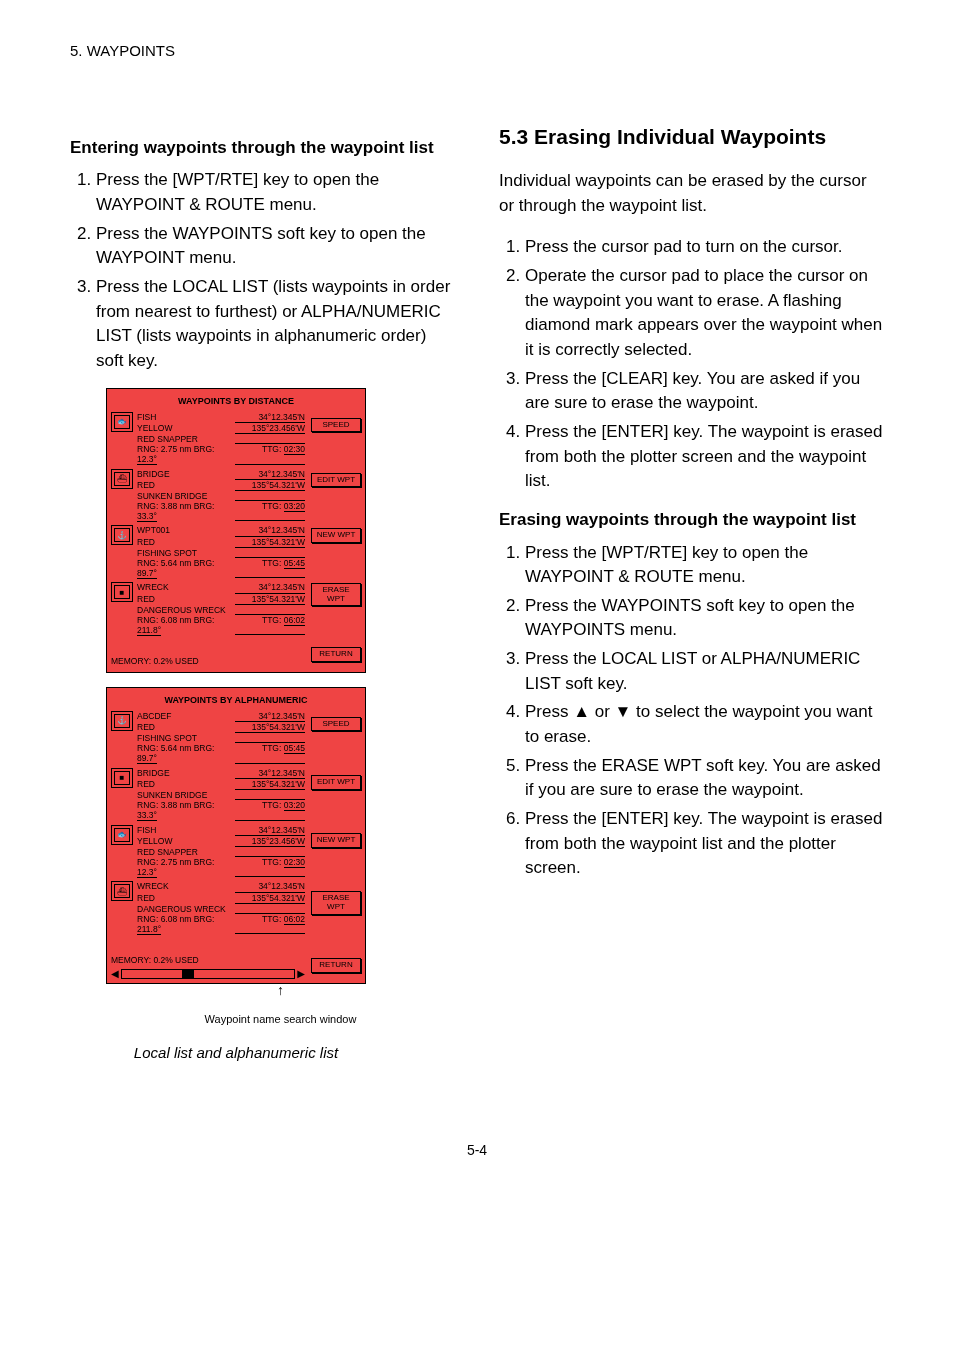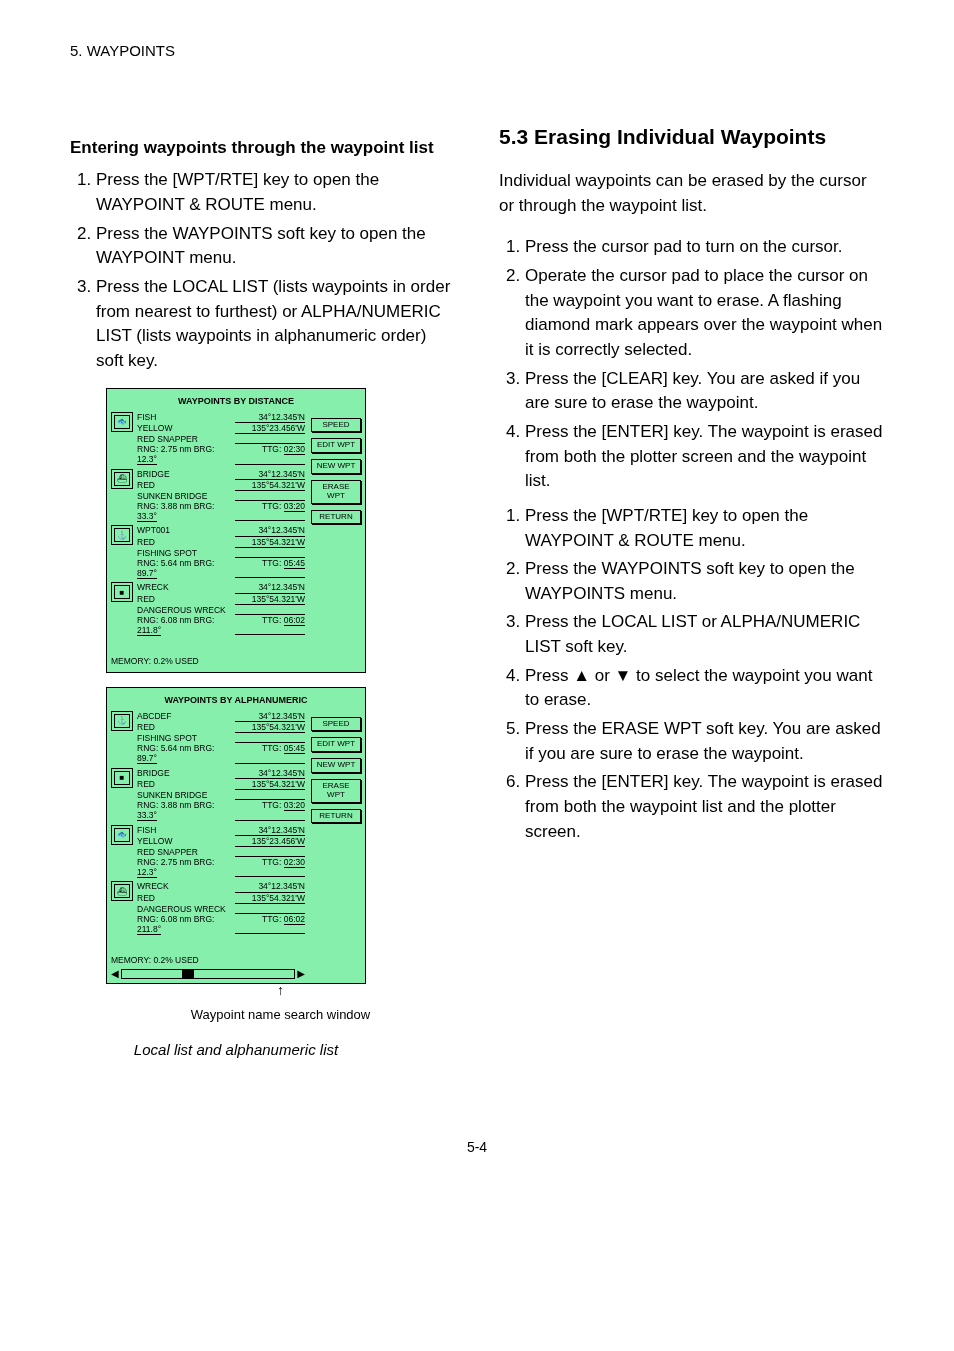--- a/index.html
+++ b/index.html
@@ -40,21 +40,21 @@
   }
   li {
     margin-bottom: 4px;
   }
   .fig {
     margin: 14px 0 14px 36px;
   }
   .list-box {
     border: 1px solid #000;
     width: 260px;
-    background: #86efac;
+    background: #ef4444;
     padding: 6px 4px 4px 4px;
     box-sizing: border-box;
     font-size: 8.5px;
   }
   .list-title {
     text-align: center;
     font-size: 9px;
     font-weight: bold;
     margin-bottom: 4px;
   }
@@ -101,21 +101,21 @@
   }
   .row-line span:last-child {
     border-bottom: 1px solid #000;
     min-width: 70px;
     text-align: right;
   }
   .softkeys {
     width: 50px;
     display: flex;
     flex-direction: column;
-    justify-content: flex-start;
+    justify-content: space-between;
     padding: 6px 0 0 4px;
   }
   .sk {
     border: 1.5px solid #000;
     font-size: 8px;
     line-height: 1.1;
     text-align: center;
     padding: 2px 1px;
     margin-bottom: 6px;
     box-shadow: 1px 1px 0 #000;
@@ -143,22 +143,22 @@
     bottom:0;
     width:12px;
     background:#000;
   }
   .sb-arrow {
     font-size:10px;
     line-height:1;
   }
   .arrow-label {
     text-align:center;
-    font-size:13px;
-    margin-top:12px;
+    font-size:11px;
+    margin-top:18px;
   }
   .arrow-line {
     display:block;
     text-align:center;
     font-size:14px;
     line-height:0.6;
     margin-top:2px;
   }
   .caption {
     font-style: italic;
@@ -430,20 +430,21 @@
     <h2>5.3 Erasing Individual Waypoints</h2>
     <p>Individual waypoints can be erased by the cursor or through the waypoint list.</p>
 
     <ol>
       <li>Press the cursor pad to turn on the cursor.</li>
       <li>Operate the cursor pad to place the cursor on the waypoint you want to erase. A flashing diamond mark appears over the waypoint when it is correctly selected.</li>
       <li>Press the [CLEAR] key. You are asked if you are sure to erase the waypoint.</li>
       <li>Press the [ENTER] key. The waypoint is erased from both the plotter screen and the waypoint list.</li>
     </ol>
 
+    <h3>Erasing waypoints through the waypoint list</h3>
     <ol>
       <li>Press the [WPT/RTE] key to open the WAYPOINT &amp; ROUTE menu.</li>
       <li>Press the WAYPOINTS soft key to open the WAYPOINTS menu.</li>
       <li>Press the LOCAL LIST or ALPHA/NUMERIC LIST soft key.</li>
       <li>Press ▲ or ▼ to select the waypoint you want to erase.</li>
       <li>Press the ERASE WPT soft key. You are asked if you are sure to erase the waypoint.</li>
       <li>Press the [ENTER] key. The waypoint is erased from both the waypoint list and the plotter screen.</li>
     </ol>
   </div>
 </div>

